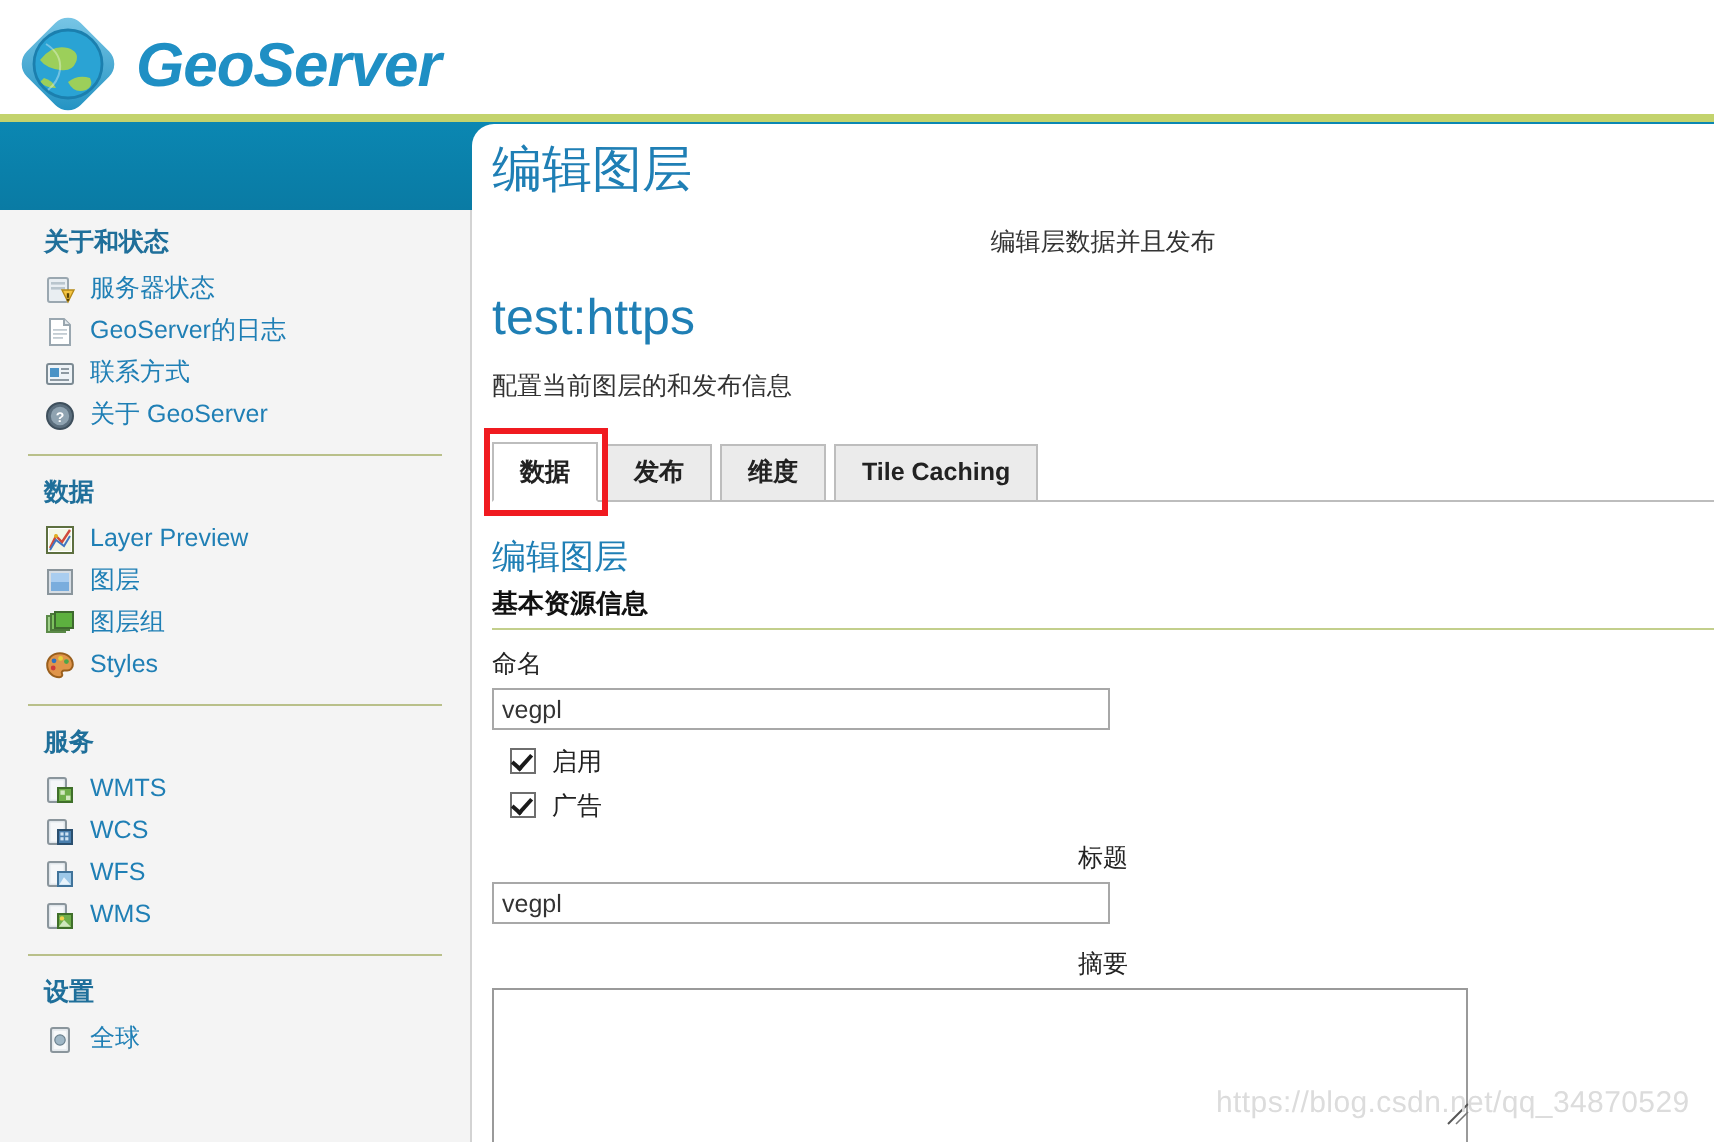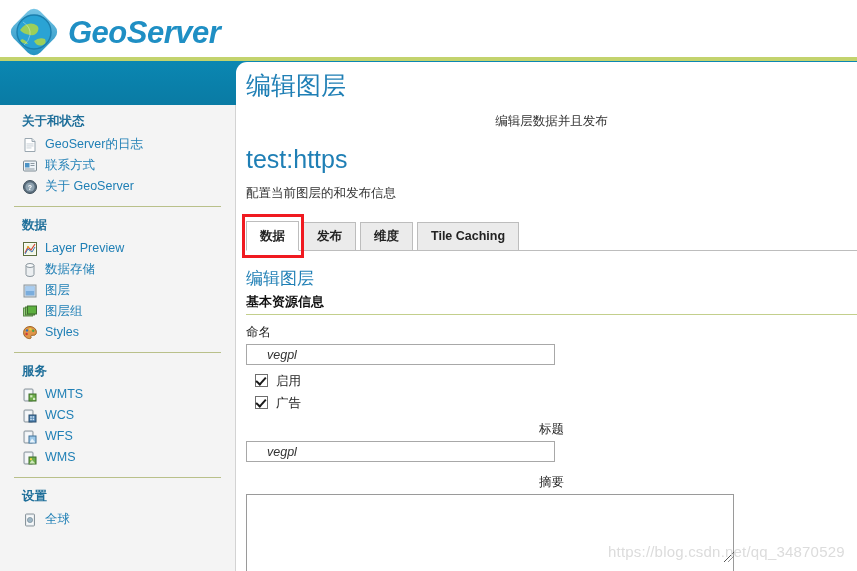--- a/index.html
+++ b/index.html
@@ -197,23 +197,22 @@
     margin-bottom: 4px;
     line-height: 1.2;
   }
   .text-input {
     width: 309px; height: 21px;
     border: 1px solid #a8a8a8;
     background: #ffffff;
     font-family: "Liberation Sans", "DejaVu Sans", sans-serif;
     font-size: 12.5px;
     color: #333333;
-    padding: 0 20px;
+    padding: 0 4px;
     outline: none;
-    font-style: italic;
   }
   .check-row {
     display: flex; align-items: center;
     gap: 8px;
     margin-top: 9px;
     margin-left: 9px;
   }
   .check-row .cb {
     width: 13px; height: 13px;
     border: 1px solid #6e6e6e;
@@ -296,20 +295,31 @@
   <div id="green-rule"></div>
   <div id="teal-band"></div>
   <div id="content-panel"></div>
 
   <div id="sidebar">
 
     <div class="nav-section">
       <div class="nav-heading first">关于和状态</div>
       <div class="nav-item">
         <svg class="nav-ico" viewBox="0 0 16 16">
+          <rect x="2" y="2" width="10" height="12" rx="1" fill="#e9eef2" stroke="#9aa7b0"></rect>
+          <rect x="3.5" y="4" width="7" height="1.3" fill="#b9c5cd"></rect>
+          <rect x="3.5" y="6.5" width="7" height="1.3" fill="#b9c5cd"></rect>
+          <path d="M9 8 L15 8 L12 14 Z" fill="#f5c542" stroke="#b58a18" stroke-width="0.7"></path>
+          <rect x="11.4" y="9.6" width="1.2" height="2.3" fill="#5a4405"></rect>
+          <rect x="11.4" y="12.4" width="1.2" height="1" fill="#5a4405"></rect>
+        </svg>
+        <span class="nav-label">服务器状态</span>
+      </div>
+      <div class="nav-item">
+        <svg class="nav-ico" viewBox="0 0 16 16">
           <path d="M3 1.5 h7 l3 3 v10 h-10 z" fill="#ffffff" stroke="#9aa7b0"></path>
           <path d="M10 1.5 v3 h3" fill="#e4e9ed" stroke="#9aa7b0"></path>
           <rect x="4.5" y="6.5" width="7" height="0.9" fill="#c3ccd3"></rect>
           <rect x="4.5" y="8.5" width="7" height="0.9" fill="#c3ccd3"></rect>
           <rect x="4.5" y="10.5" width="5" height="0.9" fill="#c3ccd3"></rect>
         </svg>
         <span class="nav-label">GeoServer的日志</span>
       </div>
       <div class="nav-item">
         <svg class="nav-ico" viewBox="0 0 16 16">
@@ -336,27 +346,20 @@
       <div class="nav-heading">数据</div>
       <div class="nav-item">
         <svg class="nav-ico" viewBox="0 0 16 16">
           <rect x="1.5" y="1.5" width="13" height="13" fill="#ffffff" stroke="#5d6f3f"></rect>
           <rect x="2.5" y="2.5" width="11" height="11" fill="#f2f6e4"></rect>
           <path d="M3 12 L6 6 L9 9 L13 3" fill="none" stroke="#d04a3a" stroke-width="1.2"></path>
           <path d="M3 13 L6 8 L10 11 L13 6" fill="none" stroke="#3f77c0" stroke-width="1"></path>
           <circle cx="6" cy="6" r="1" fill="#e0b020"></circle>
         </svg>
         <span class="nav-label">Layer Preview</span>
-      </div>
-      <div class="nav-item">
-        <svg class="nav-ico" viewBox="0 0 16 16">
-          <path d="M4 3.5 h8 v9 a4 2 0 0 1 -8 0 z" fill="#eceff1" stroke="#8b969d"></path>
-          <ellipse cx="8" cy="3.5" rx="4" ry="2" fill="#f8fafb" stroke="#8b969d"></ellipse>
-        </svg>
-        <span class="nav-label">数据存储</span>
       </div>
       <div class="nav-item">
         <svg class="nav-ico" viewBox="0 0 16 16">
           <rect x="2" y="2" width="12" height="12" fill="#d6dde4" stroke="#8a959c"></rect>
           <rect x="3.5" y="3.5" width="9" height="9" fill="#7aaddd"></rect>
           <rect x="3.5" y="3.5" width="9" height="4.5" fill="#a9cdf0"></rect>
         </svg>
         <span class="nav-label">图层</span>
       </div>
       <div class="nav-item">

